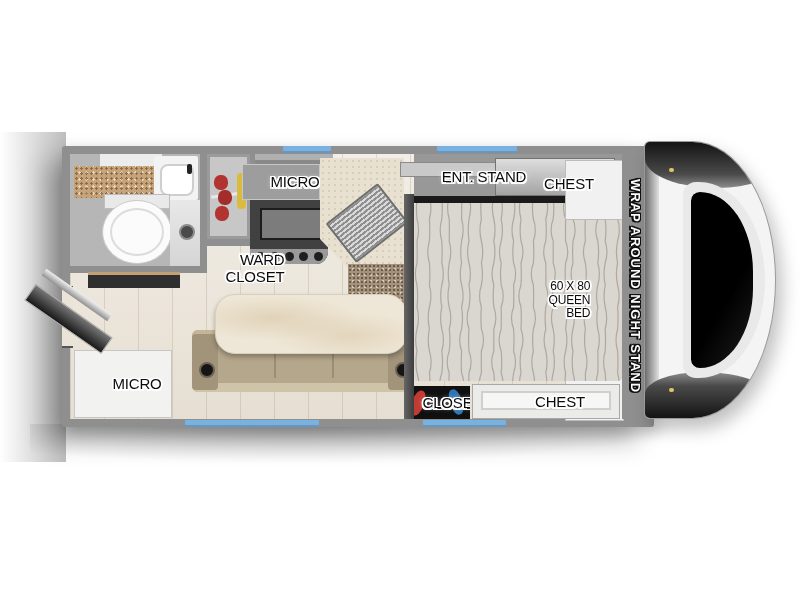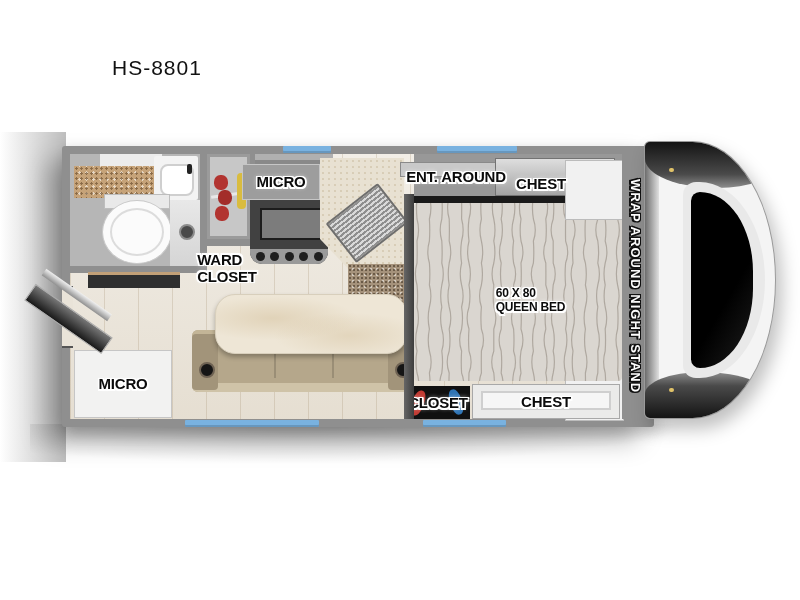--- a/index.html
+++ b/index.html
@@ -141,38 +141,37 @@
   .nose-bot{left:0;bottom:0;width:100%;height:46px;background:linear-gradient(0deg,#141414,#4a4a4a 70%,#8d8d8d);
         border-radius:60% 100px 0 0 / 30px 40px 0 0;}
   .wind-frame{left:38px;top:40px;right:10px;bottom:40px;background:#e9e9e9;
         border-radius:14px 70px 70px 14px / 14px 105px 105px 14px;}
   .windshield{left:8px;top:10px;right:12px;bottom:10px;background:linear-gradient(120deg,#000 60%,#1e1e1e);
         border-radius:10px 60px 60px 10px / 10px 90px 90px 10px;}
   .marker{width:5px;height:4px;background:#e0c268;border-radius:2px;}
   .m1{left:24px;top:26px;} .m2{left:24px;bottom:26px;}
 
   
-  .lbl{font-weight:bold;color:#0b0b0b;font-size:15px;line-height:1.15;text-align:left;
+  .lbl{font-weight:normal;color:#0b0b0b;font-size:15px;line-height:1.15;text-align:right;
        letter-spacing:-0.2px;white-space:pre-line;
        text-shadow:-1.5px -1.5px 0 #fff,1.5px -1.5px 0 #fff,-1.5px 1.5px 0 #fff,1.5px 1.5px 0 #fff,
-                   -1.5px 0 0 #fff,1.5px 0 0 #fff,0 -1.5px 0 #fff,0 1.5px 0 #fff,0 0 5px #fff;}
+                   -1.5px 0 0 #fff,1.5px 0 0 #fff,0 -1.5px 0 #fff,0 1.5px 0 #fff,0 0 5px #fff;margin-left:28px;}
   .lbl-center{transform:translate(-50%,-50%);}
   .lbl-bed{font-size:12px;}
   .lbl-inv{font-weight:bold;color:#fff;font-size:13px;letter-spacing:1px;white-space:nowrap;
        writing-mode:vertical-rl;
        text-shadow:-1.3px -1.3px 0 #111,1.3px -1.3px 0 #111,-1.3px 1.3px 0 #111,1.3px 1.3px 0 #111,
                    -1.3px 0 0 #111,1.3px 0 0 #111,0 -1.3px 0 #111,0 1.3px 0 #111;}
 </style>
 </head>
 <body>
 
 <div class="canvas">
   <div class="abs shade-left"></div>
   <div class="abs shade-bottom"></div>
-  <div class="abs title">HS-8801</div>
 
   <div class="abs plan">
     <div class="abs interior">
 
       <div class="abs bathroom">
         <div class="abs bath-cab"></div>
         <div class="abs bath-counter tan"></div>
         <div class="abs bath-sink">
           <div class="abs bath-sink-bowl"></div>
           <div class="abs faucet"></div>
@@ -277,21 +276,21 @@
         <div class="abs lbl lbl-center lbl-bed" style="left:56%;top:55%;">60 X 80
 QUEEN BED</div>
       </div>
       <div class="abs corner-top"></div>
       <div class="abs nightstand">
         <span class="lbl-inv">WRAP AROUND NIGHT STAND</span>
       </div>
 
       <div class="abs lbl lbl-center" style="left:157px;top:114px;">WARD
 CLOSET</div>
-      <div class="abs lbl lbl-center" style="left:386px;top:23px;white-space:nowrap;">ENT. AROUND</div>
+      <div class="abs lbl lbl-center" style="left:386px;top:23px;white-space:nowrap;">ENT. STAND</div>
       <div class="abs lbl lbl-center" style="left:471px;top:30px;">CHEST</div>
     </div>
 
     <div class="abs window w-t1"></div>
     <div class="abs window w-t2"></div>
     <div class="abs window w-b1"></div>
     <div class="abs window w-b2"></div>
   </div>
 
   <div class="abs doorway"></div>

